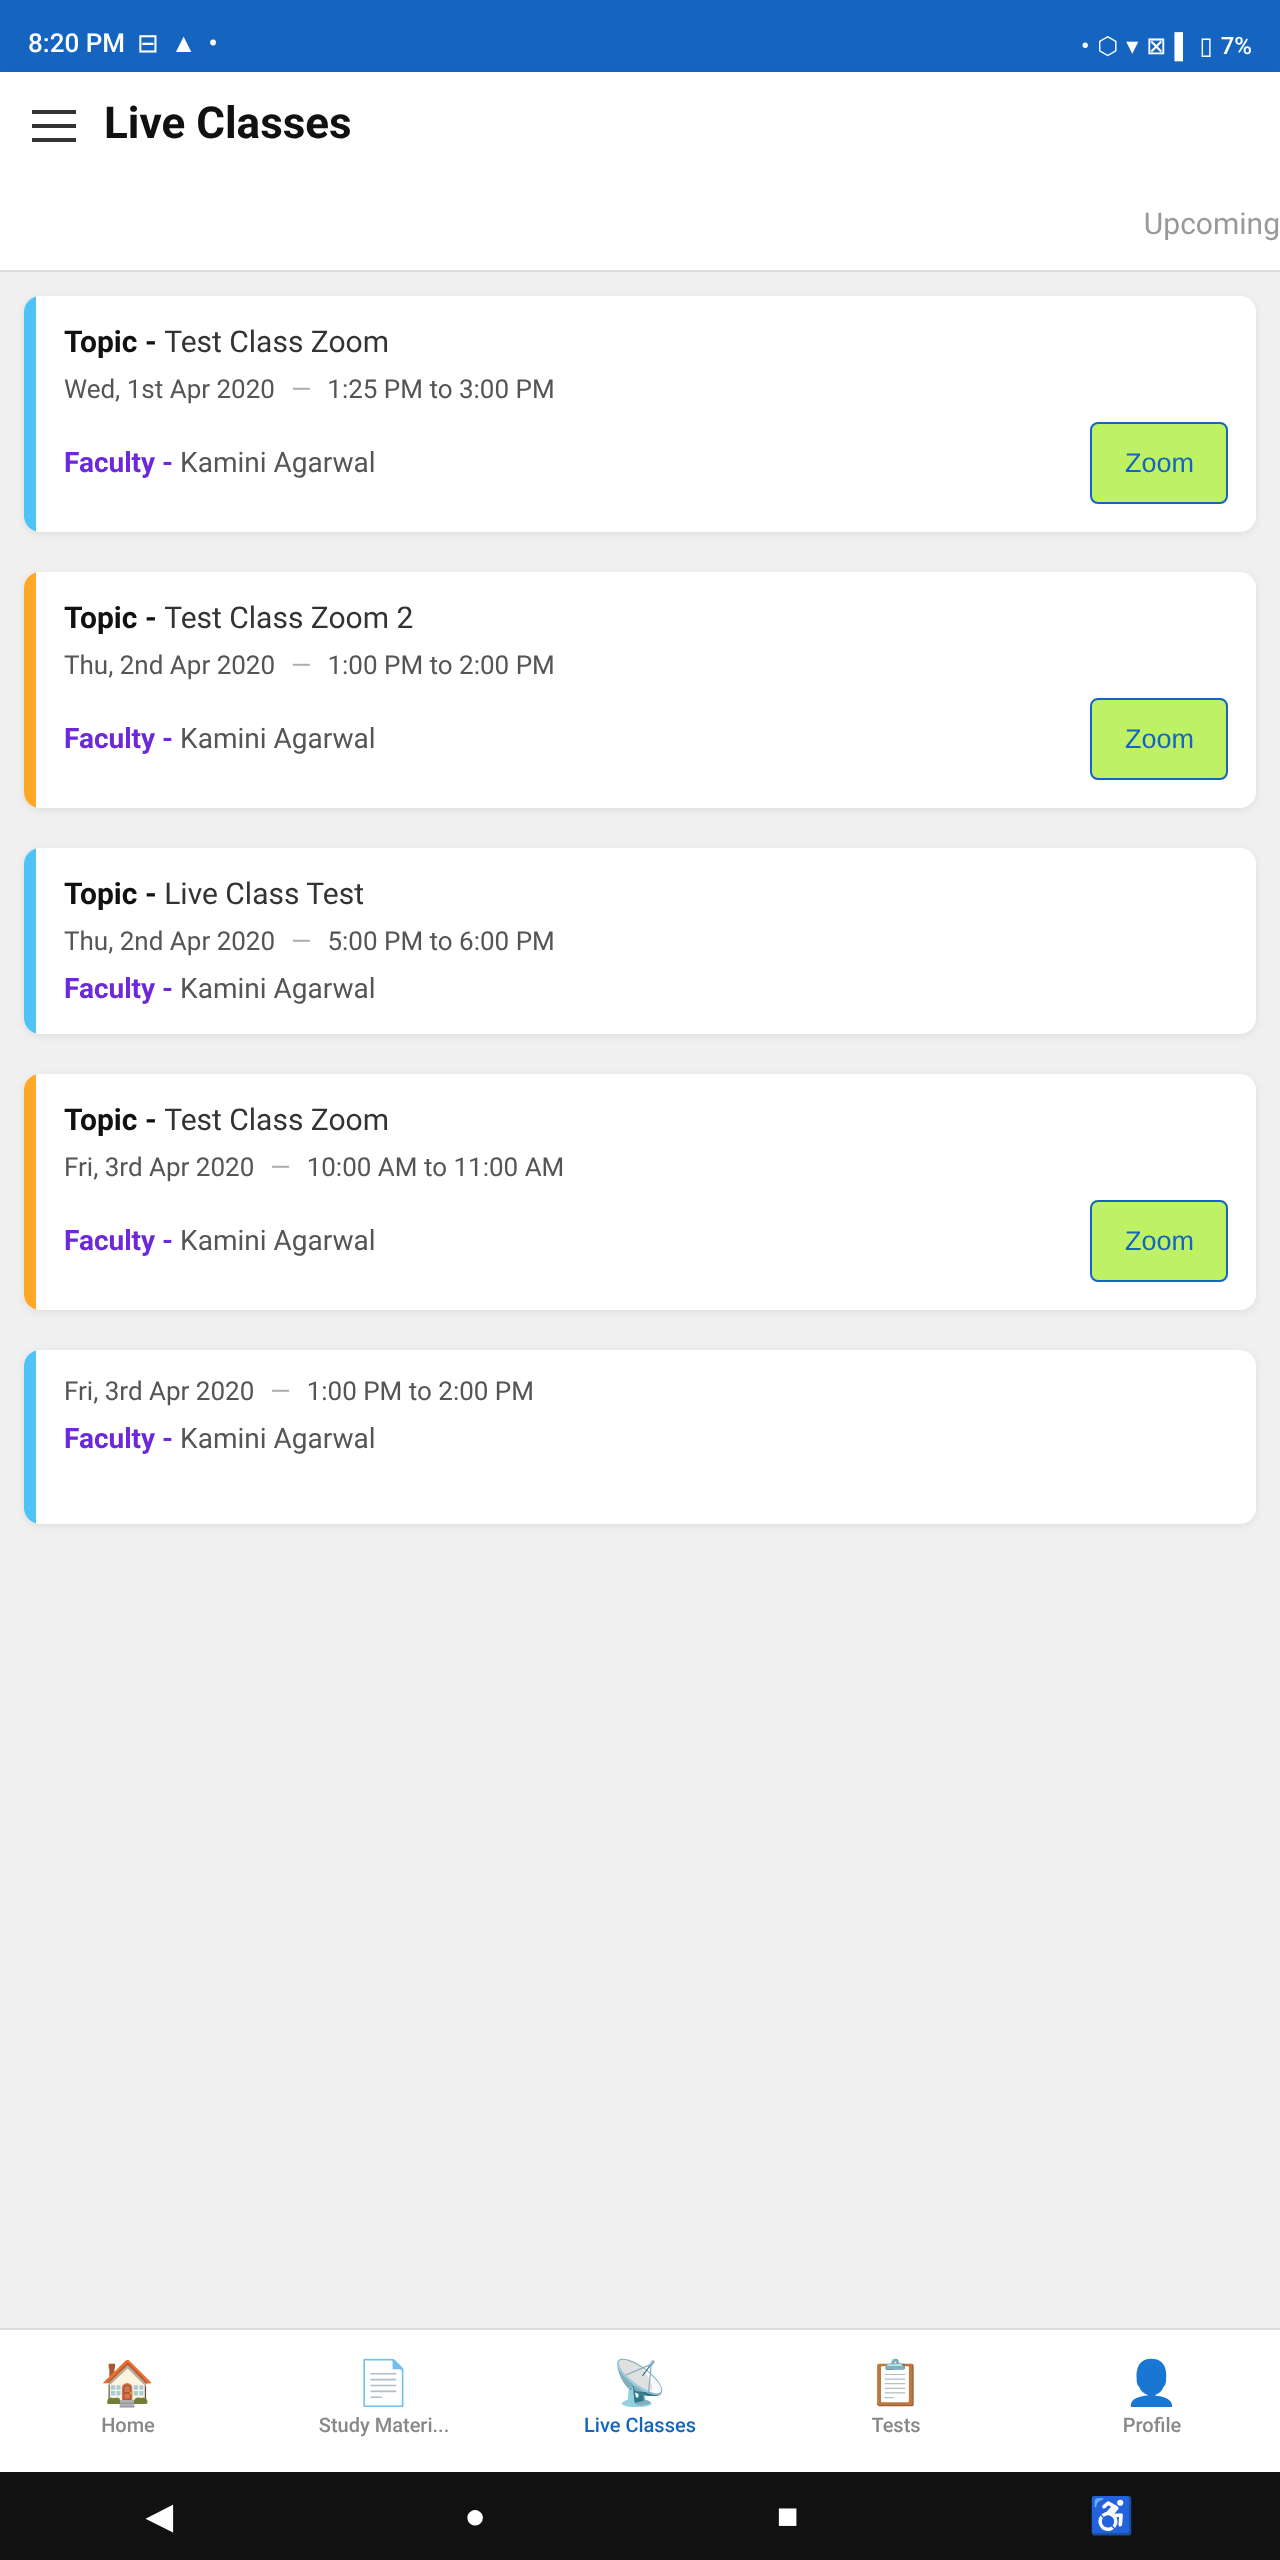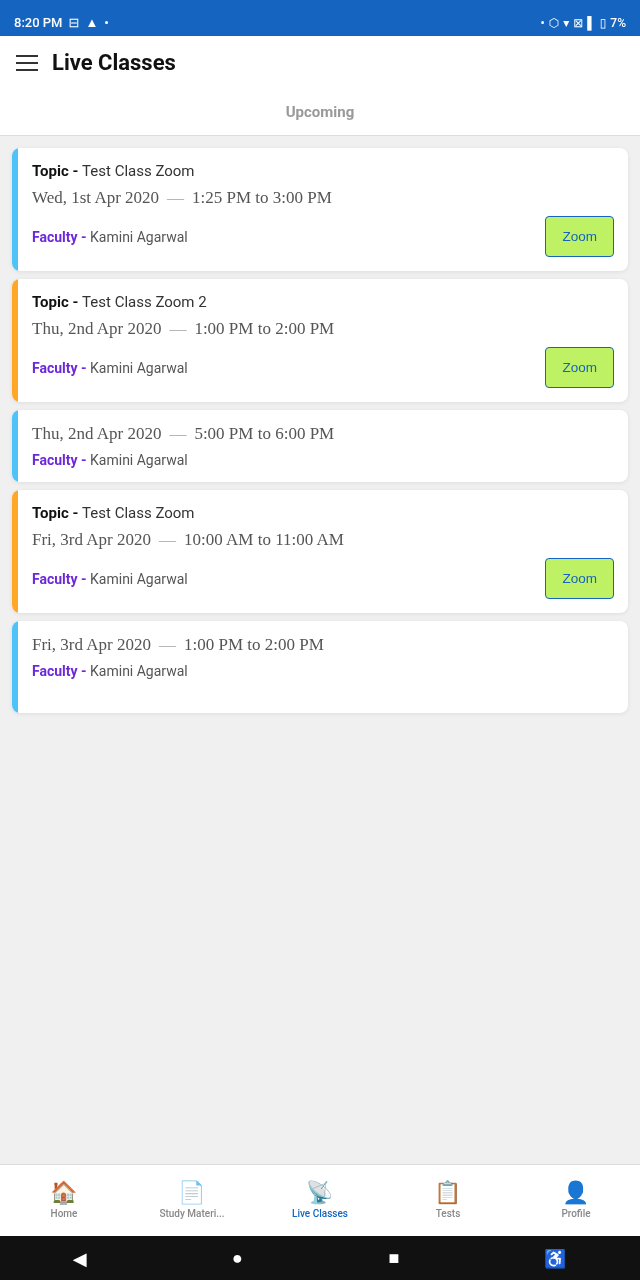--- a/index.html
+++ b/index.html
@@ -50,24 +50,24 @@
     }
 
     
     .tabs {
       background: white;
       display: flex;
       border-bottom: 1px solid #ddd;
     }
     .tab {
       flex: 1;
-      text-align: center;
+      text-align: right;
       padding: 14px 0;
       font-size: 15px;
-      font-weight: 700;
+      font-weight: 400;
       color: #999;
       cursor: pointer;
       position: relative;
     }
     .tab.active {
       color: #1565C0;
     }
     .tab.active::after {
       content: '';
       position: absolute;
@@ -76,21 +76,21 @@
       background: #1565C0;
       border-radius: 2px 2px 0 0;
     }
 
     
     .content {
       flex: 1;
       padding: 12px 12px;
       display: flex;
       flex-direction: column;
-      gap: 8px;
+      gap: 20px;
       overflow-y: auto;
       background: #f0f0f0;
     }
 
     
     .class-card {
       background: white;
       border-radius: 8px;
       box-shadow: 0 1px 4px rgba(0,0,0,0.08);
       overflow: hidden;
@@ -108,27 +108,26 @@
       flex: 1;
       padding: 14px 14px 14px 14px;
     }
     .card-topic {
       font-size: 15px;
       color: #333;
       margin-bottom: 8px;
     }
     .card-topic strong { color: #111; font-weight: 700; }
     .card-datetime {
-      font-size: 17px;
+      font-size: 13px;
       color: #555;
       margin-bottom: 8px;
       display: flex;
       align-items: flex-start;
       gap: 8px;
-      font-family: Liberation Serif, serif;
     }
     .card-dash { color: #aaa; }
     .card-faculty-row {
       display: flex;
       align-items: center;
       justify-content: space-between;
     }
     .card-faculty {
       font-size: 14px;
       color: #555;
@@ -260,20 +259,24 @@
         <span>Kamini Agarwal</span>
       </div>
       <button class="zoom-btn">Zoom</button>
     </div>
 
   </div>
     </div>
     <div class="class-card">
       <div class="card-accent blue"></div>
       <div class="card-body">
+    <div class="card-topic">
+      <strong>Topic - </strong>
+      <span>Live Class Test</span>
+    </div>
     <div class="card-datetime">
       <span>Thu, 2nd Apr 2020</span>
       <span class="card-dash">—</span>
       <span>5:00 PM to 6:00 PM</span>
     </div>
     <div class="card-faculty-row">
       <div class="card-faculty">
         <strong>Faculty - </strong>
         <span>Kamini Agarwal</span>
       </div>

